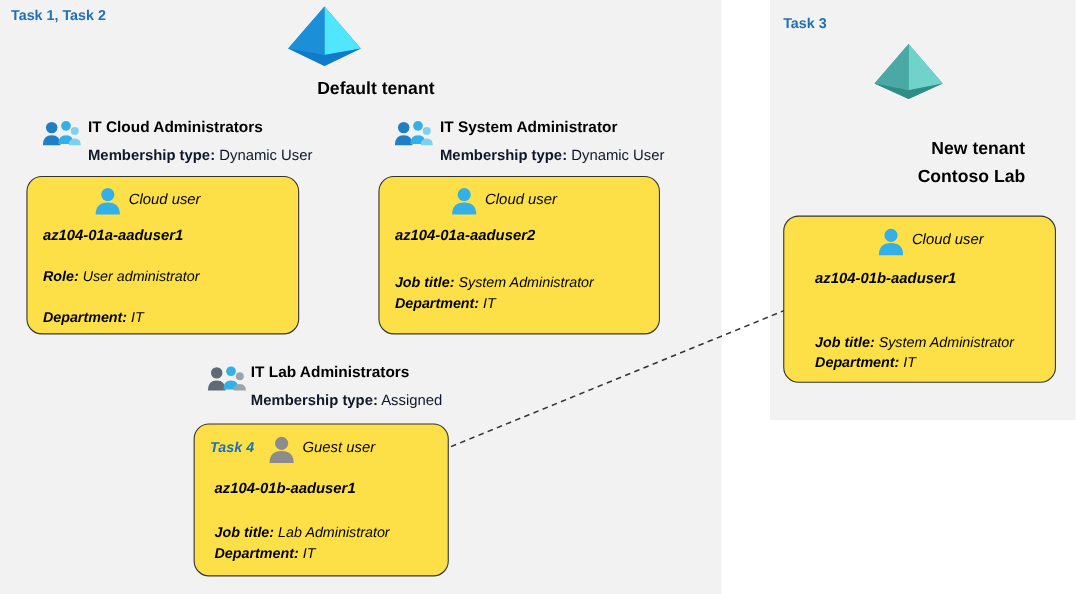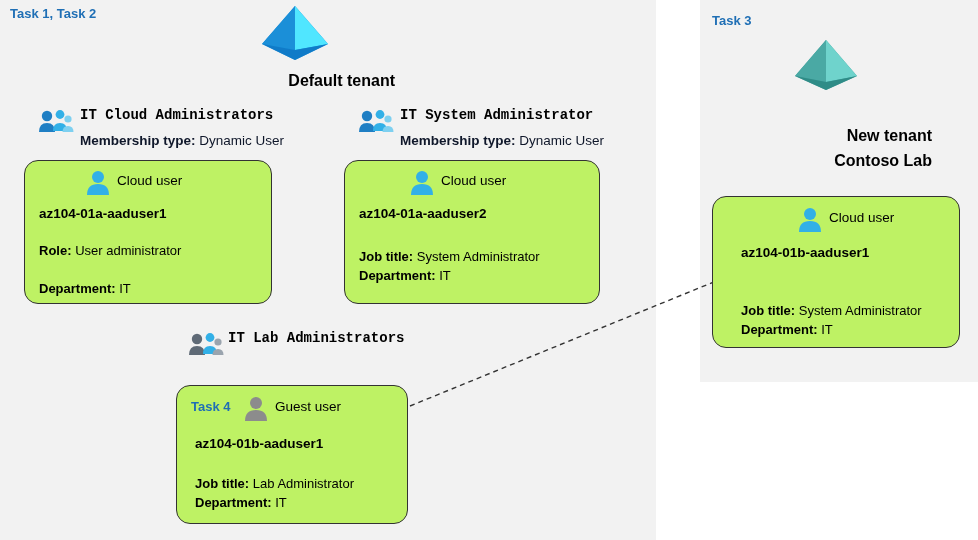--- a/index.html
+++ b/index.html
@@ -38,35 +38,35 @@
     text-align: right;
     white-space: nowrap;
   }
 
   .group-title {
     position: absolute;
     font-weight: bold;
     font-size: 14px;
     color: #000;
     white-space: nowrap;
-    font-family: Liberation Mono, monospace;
   }
   .group-sub {
     position: absolute;
     font-size: 13.5px;
     color: #0f172a;
     white-space: nowrap;
   }
   .group-sub b { font-weight: bold; }
 
   .card {
     position: absolute;
     border: 1.4px solid #333;
     border-radius: 14px;
-    background: #bef264;
+    background: #fde047;
+    font-style: italic;
   }
 
   .card-user-type {
     position: absolute;
     font-size: 13.5px;
     color: #000;
     white-space: nowrap;
   }
   .card-username {
     position: absolute;
@@ -182,20 +182,24 @@
     <svg width="36" height="28" viewBox="0 0 36 28">
       <circle cx="9" cy="9" r="5.2" fill="#5f6a76"></circle>
       <path d="M1 25 q0-9 8-9 q8 0 8 9 z" fill="#5f6a76"></path>
       <circle cx="22" cy="7.5" r="4.4" fill="#32b0e7"></circle>
       <path d="M15 24 q0-8 7-8 q7 0 7 8 z" fill="#32b0e7"></path>
       <circle cx="30" cy="12" r="3.6" fill="#9aa4ae"></circle>
       <path d="M24.5 25 q0-6 5.5-6 q5.5 0 5.5 6 z" fill="#9aa4ae"></path>
     </svg>
   </div>
   <div class="group-title" style="left:228px; top:330px;">IT Lab Administrators</div>
+  <div class="group-sub" style="left:228px; top:356px;">
+    <b>Membership type:</b>
+    <span>Assigned</span>
+  </div>
 
   <div class="card" style="left:176px; top:385px; width:232px; height:139px;">
     <div class="task-label" style="left:14px; top:13px; position:absolute;">Task 4</div>
     <div class="icon" style="left:66px; top:9px;">
       <svg width="26" height="27" viewBox="0 0 26 27">
         <circle cx="13" cy="8" r="6" fill="#8c8c8c"></circle>
         <path d="M2 26 q0-11 11-11 q11 0 11 11 z" fill="#8c8c8c"></path>
       </svg>
     </div>
     <div class="card-user-type" style="left:98px; top:13px;">Guest user</div>

